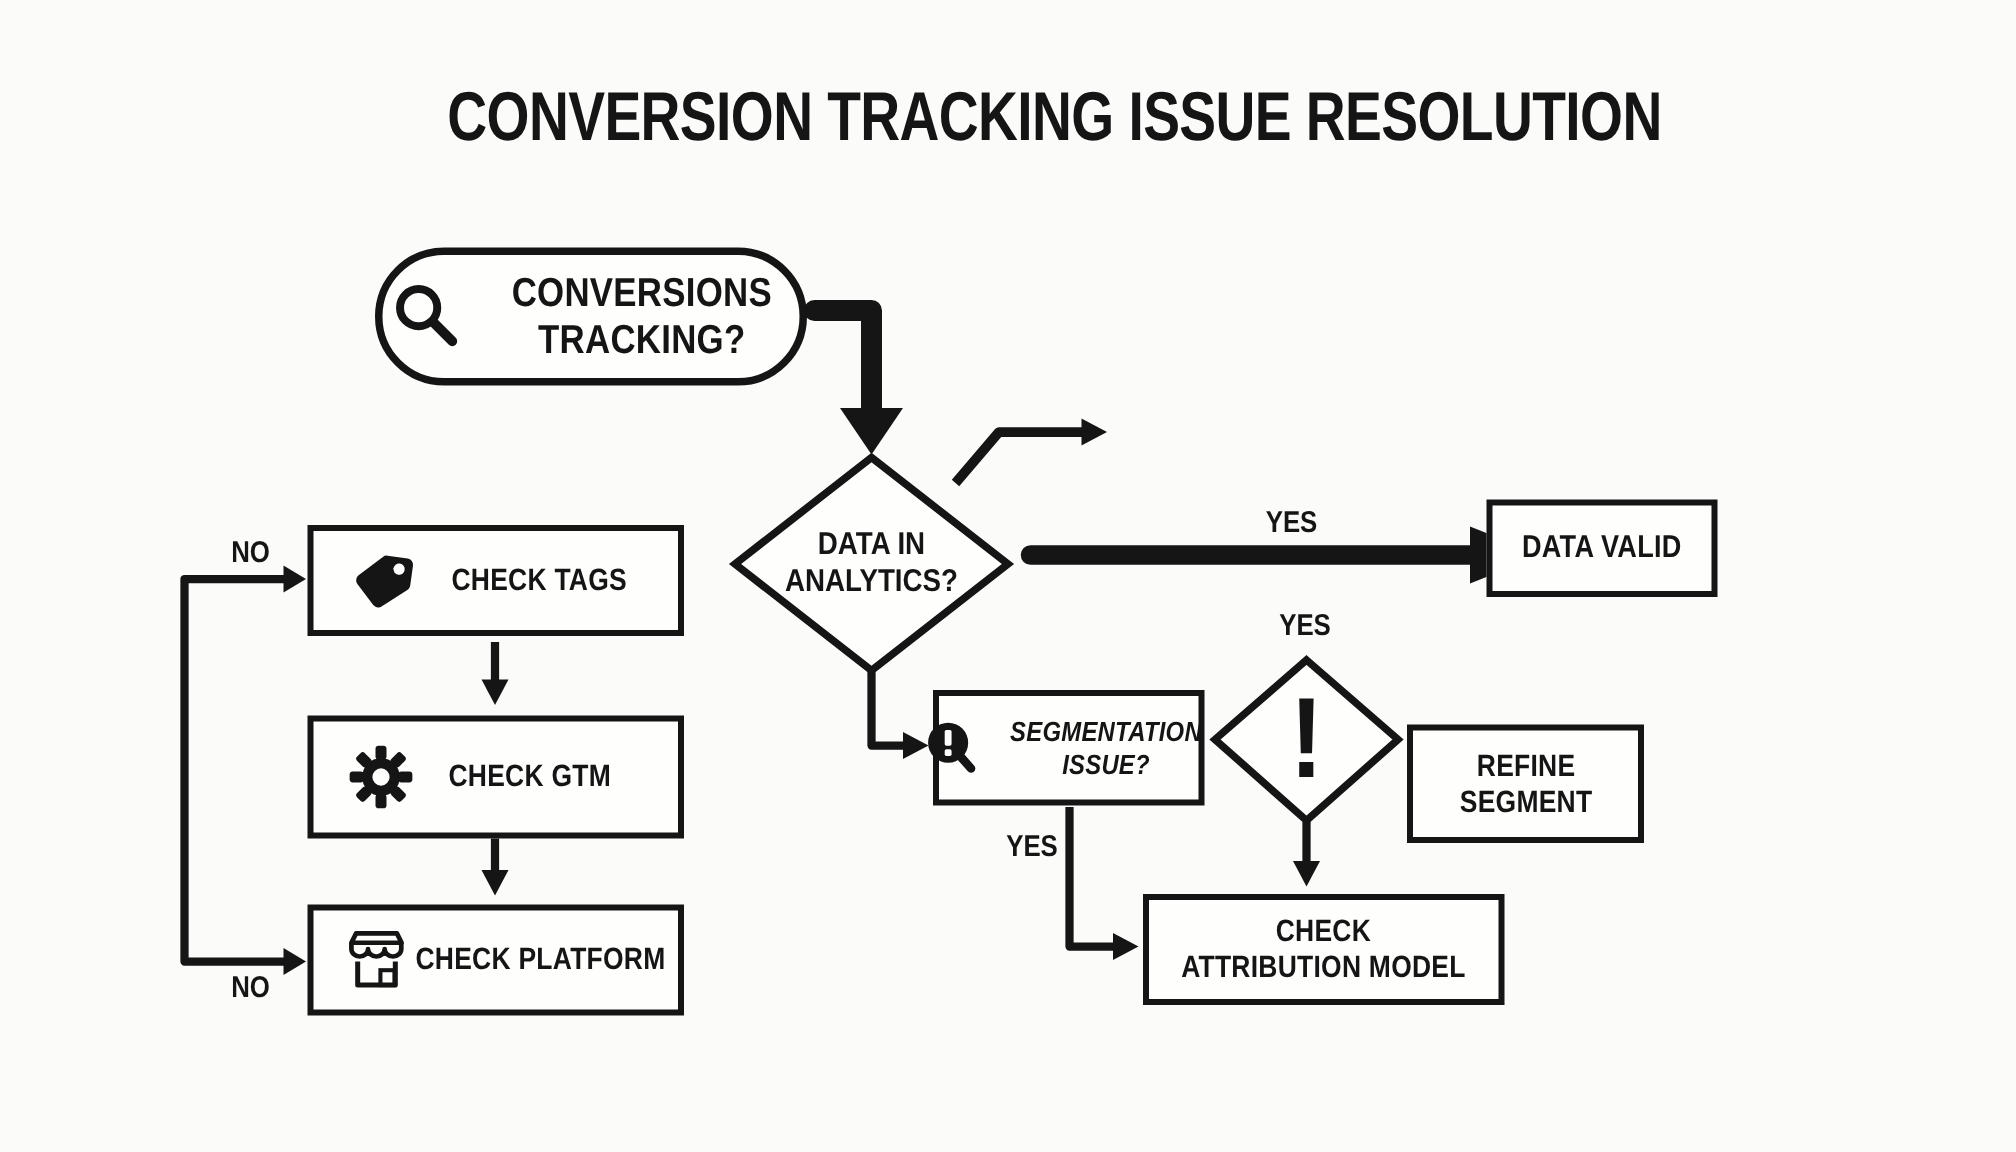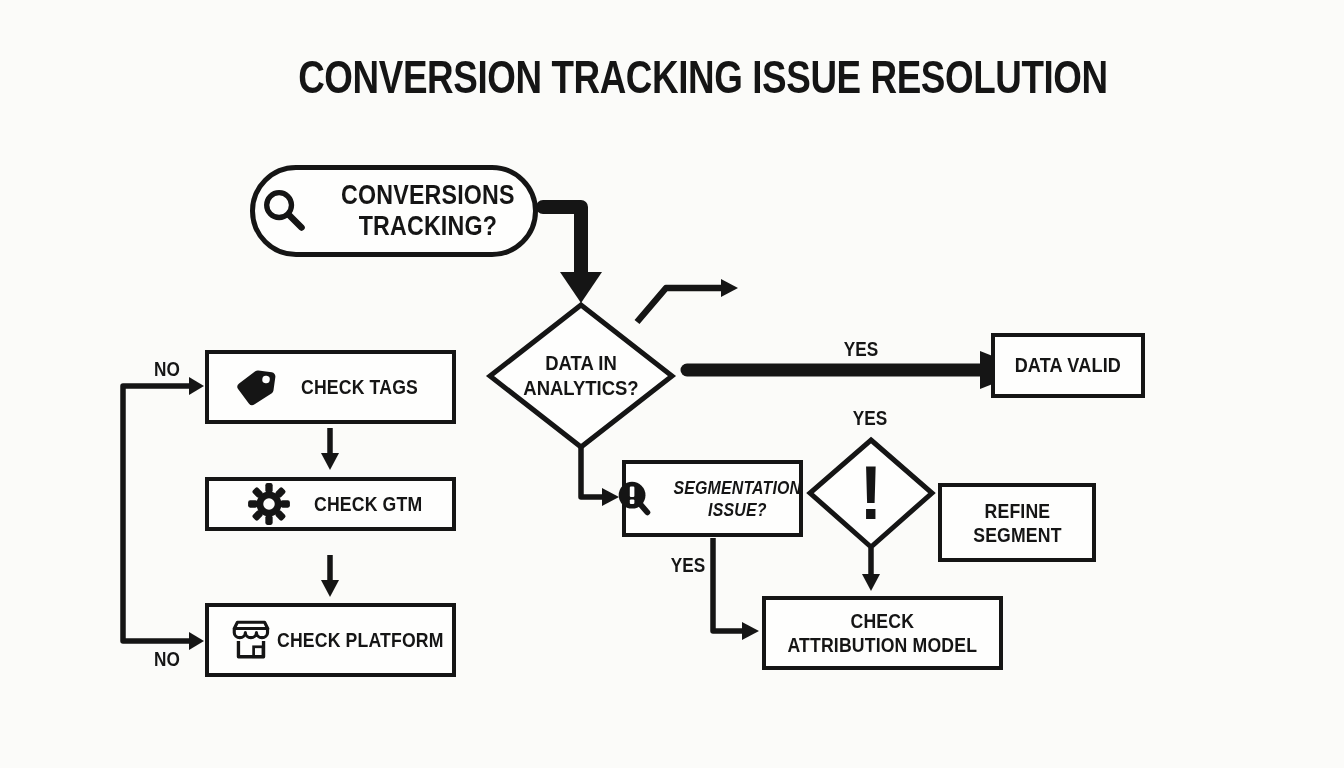--- a/index.html
+++ b/index.html
@@ -183,21 +183,21 @@
   <div class="node" style="left:205px;top:350px;width:251px;height:74px;justify-content:center;">
     <div class="row" style="padding-left:22px;gap:22px;">
       <svg class="icon" width="46" height="46" viewBox="0 0 44 44">
         <path d="M39 10 a4 4 0 0 0 -4 -4 L22 6 a4 4 0 0 0 -2.8 1.2 L5.5 21 a4 4 0 0 0 0 5.6 L17.4 38.5 a4 4 0 0 0 5.6 0 L37.8 25.8 A4 4 0 0 0 39 23 Z" fill="var(--ink)" transform="rotate(8 22 22)"></path>
         <circle cx="30.5" cy="13.5" r="3.6" fill="#ffffff" transform="rotate(8 22 22)"></circle>
       </svg>
       <div class="txt left" style="font-size:20.5px;">CHECK TAGS</div>
     </div>
   </div>
 
-  <div class="node" style="left:205px;top:477px;width:251px;height:54px;justify-content:flex-end;">
+  <div class="node" style="left:205px;top:477px;width:251px;height:82px;justify-content:flex-start;">
     <div class="row" style="padding-left:22px;gap:22px;">
       <svg class="icon" width="46" height="46" viewBox="0 0 44 44">
         <g fill="var(--ink)">
           <circle cx="22" cy="22" r="12"></circle>
           <g>
             <rect x="18.5" y="2" width="7" height="9" rx="2"></rect>
             <rect x="18.5" y="2" width="7" height="9" rx="2" transform="rotate(45 22 22)"></rect>
             <rect x="18.5" y="2" width="7" height="9" rx="2" transform="rotate(90 22 22)"></rect>
             <rect x="18.5" y="2" width="7" height="9" rx="2" transform="rotate(135 22 22)"></rect>
             <rect x="18.5" y="2" width="7" height="9" rx="2" transform="rotate(180 22 22)"></rect>

